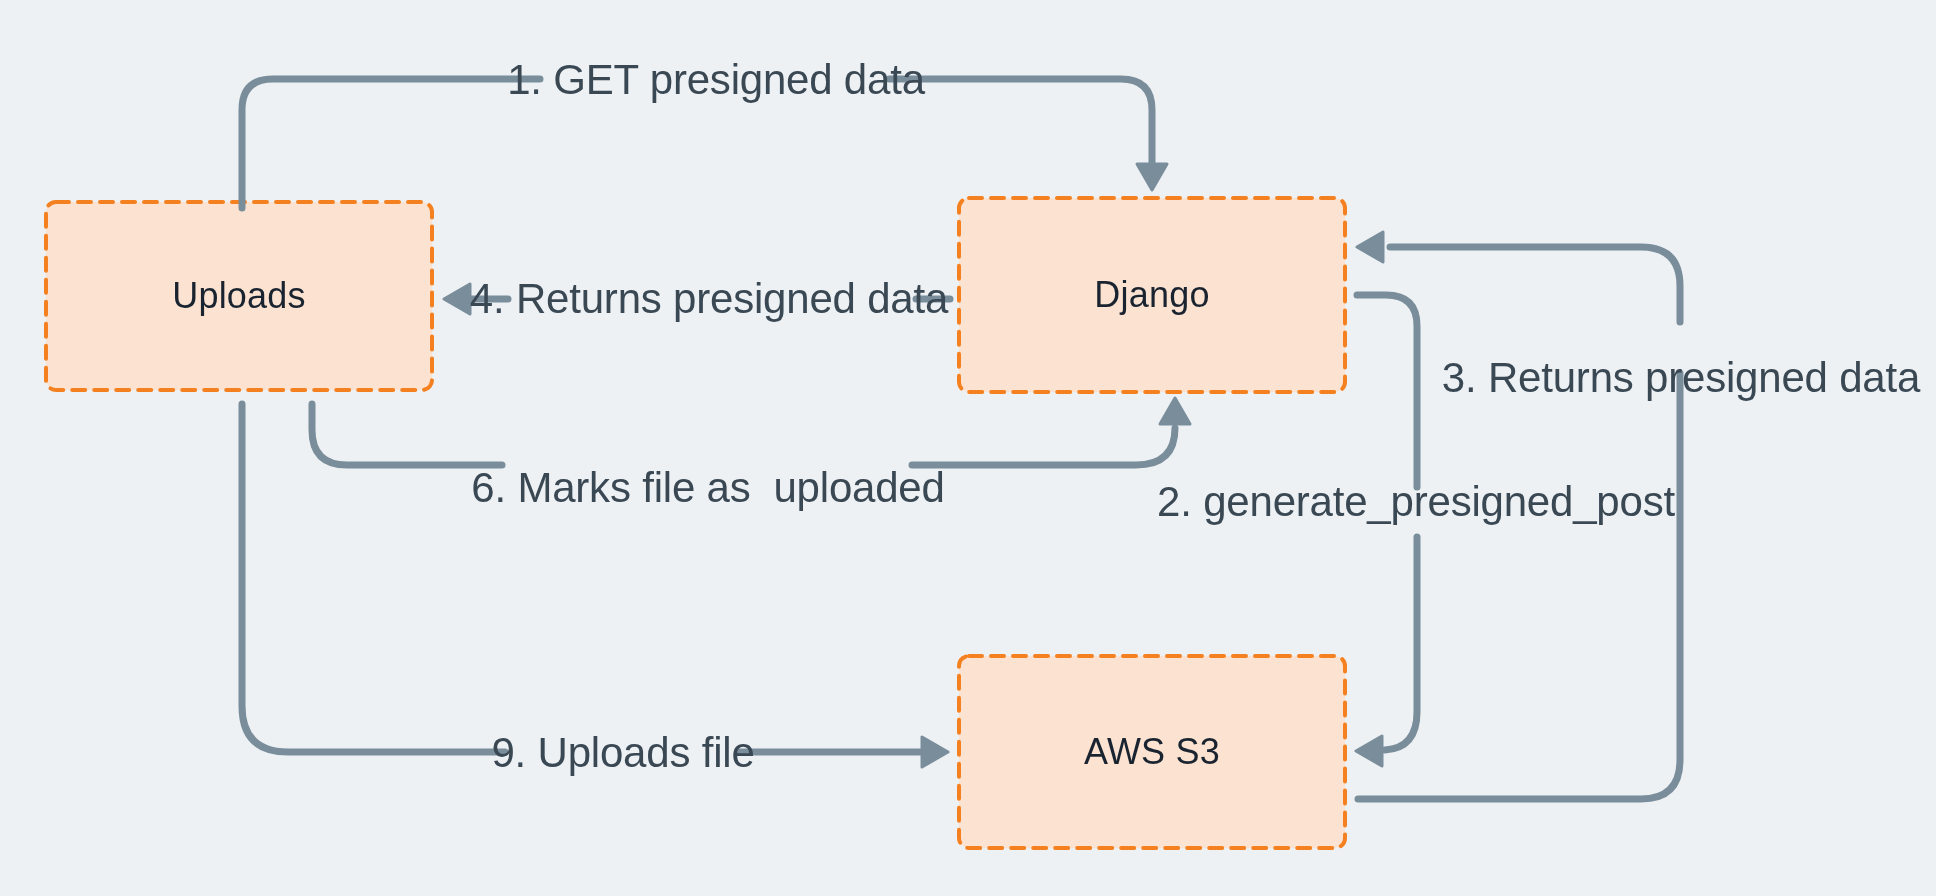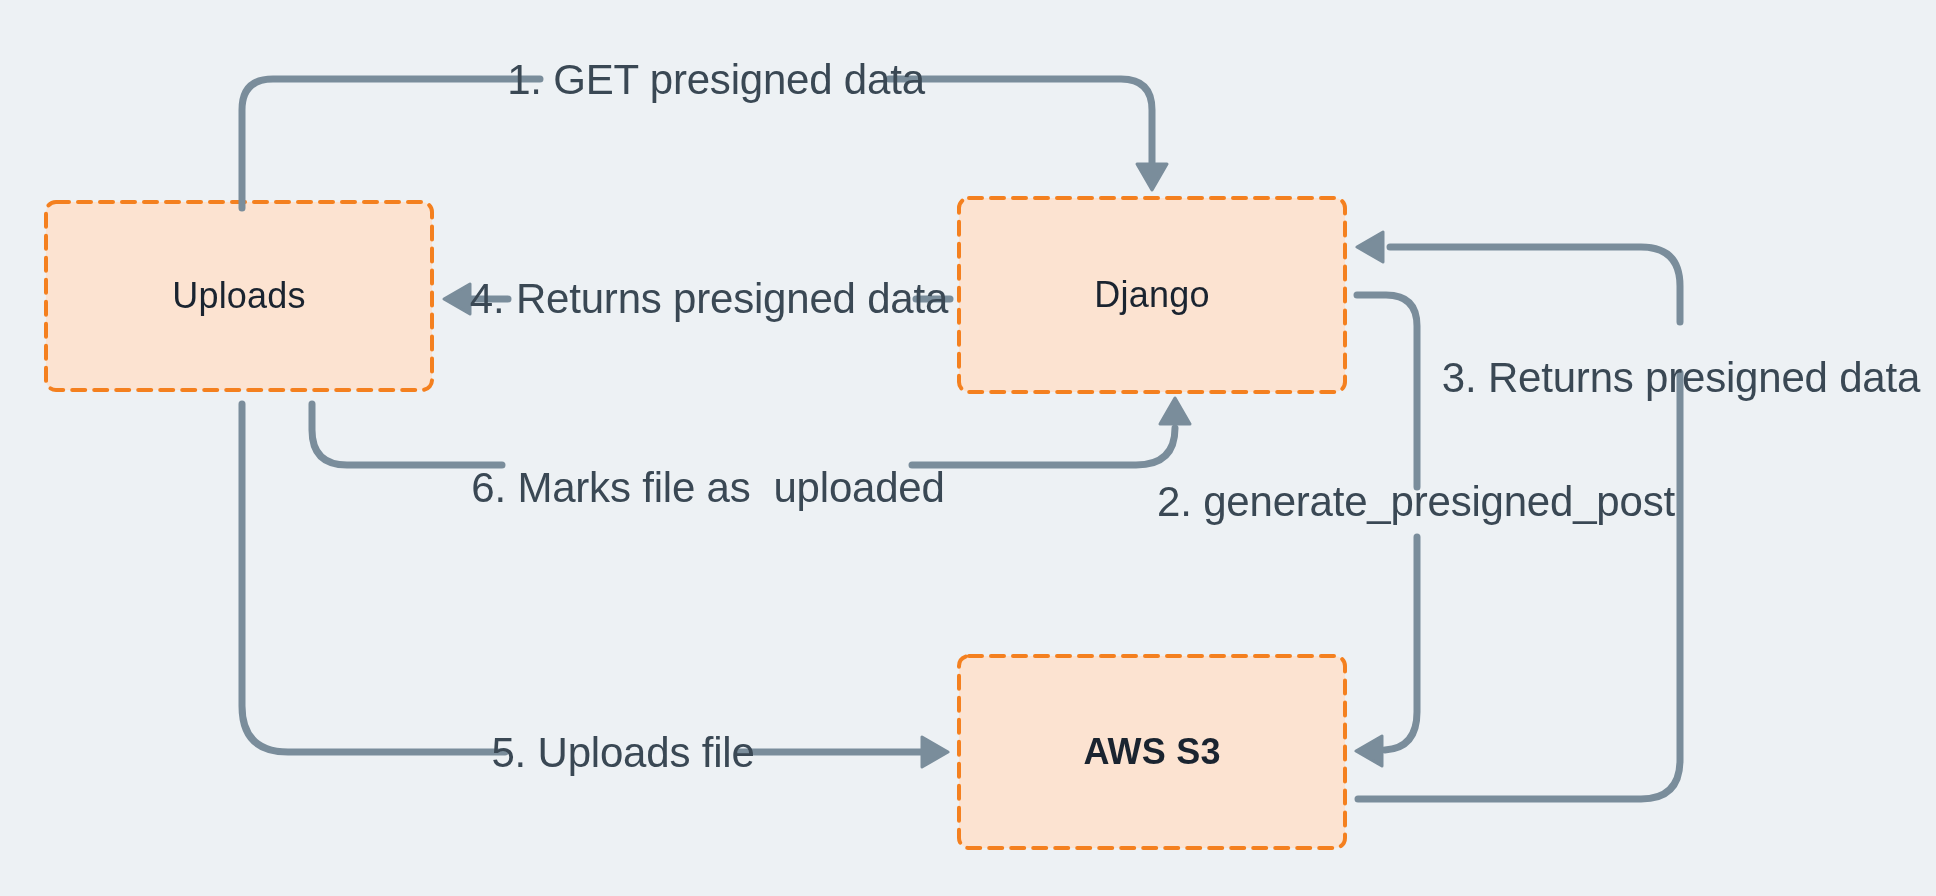--- a/index.html
+++ b/index.html
@@ -86,22 +86,22 @@
     <path class="arrow-path" d="M 738 752 H 921"></path>
     <polygon class="arrow-head" points="948,752 922,737 922,767"></polygon>
 
     <path class="arrow-path" d="M 312 404 V 430 Q 312 465 347 465 H 502"></path>
     <path class="arrow-path" d="M 912 465 H 1136 Q 1175 465 1175 428"></path>
     <polygon class="arrow-head" points="1175,398 1160,424 1190,424"></polygon>
   </svg>
 
   <div class="box-label" style="left:46px;top:202px;width:386px;height:188px;">Uploads</div>
   <div class="box-label" style="left:959px;top:198px;width:386px;height:194px;text-align:center;">Django</div>
-  <div class="box-label" style="left:959px;top:656px;width:386px;height:192px;font-weight:bold;">AWS S3</div>
+  <div class="box-label" style="left:959px;top:656px;width:386px;height:192px;">AWS S3</div>
 
   <div class="arrow-label" style="left:716px;top:80px;">1. GET presigned data</div>
   <div class="arrow-label" style="left:1416px;top:502px;">2. generate_presigned_post</div>
   <div class="arrow-label" style="left:1681px;top:350px;margin-top:28px;">3. Returns presigned data</div>
   <div class="arrow-label" style="left:709px;top:299px;text-align:right;">4. Returns presigned data</div>
-  <div class="arrow-label" style="left:623px;top:753px;">5. Uploads file</div>
+  <div class="arrow-label" style="left:623px;top:753px;">9. Uploads file</div>
   <div class="arrow-label" style="left:708px;top:488px;">6. Marks file as  uploaded</div>
 
 </div>
 
 </body></html>

